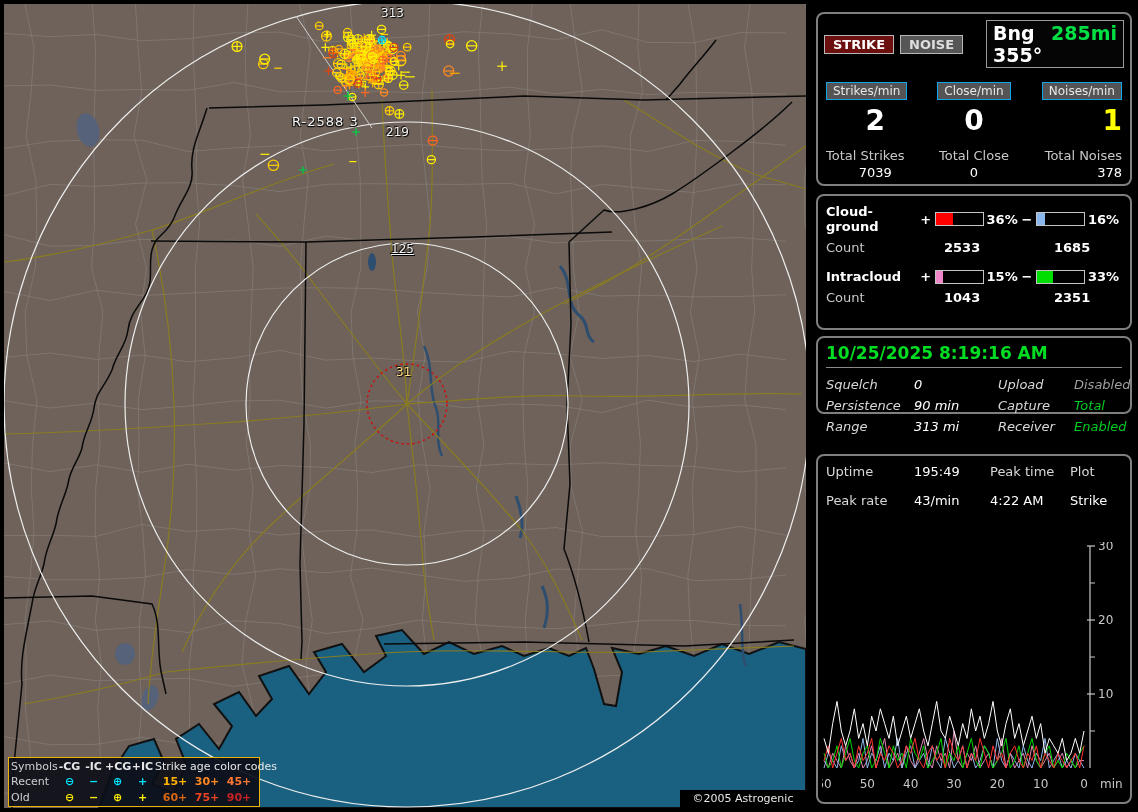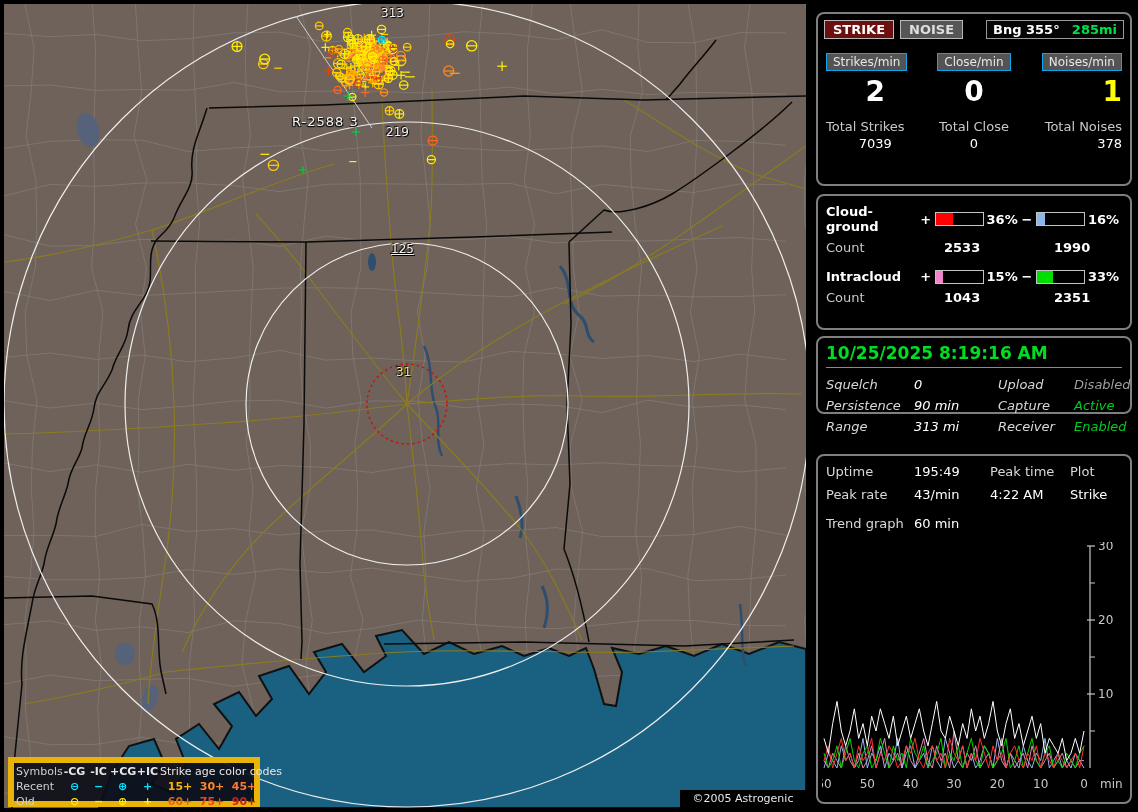--- a/index.html
+++ b/index.html
@@ -9,39 +9,39 @@
   .map{position:absolute;left:4px;top:4px;width:802px;height:804px;background:#b91c1c;overflow:hidden;}
   .map svg{position:absolute;left:0;top:0;}
   .maplabel{position:absolute;font-size:12px;color:#f2f2f2;text-shadow:1px 1px 1px #000,-1px -1px 1px #000;}
   .rl-close{color:#ffdf86;text-align:center;}
   .cell-label{position:absolute;left:288px;top:110px;font-size:13px;color:#f5f5f5;letter-spacing:1px;
               text-shadow:1px 1px 1px #000,-1px 1px 1px #000;}
   .copyright{position:absolute;left:676px;top:786px;width:126px;height:18px;background:#000;color:#e8e8e8;
              font-size:11px;text-align:center;line-height:18px;}
   
   .map-legend{position:absolute;left:4px;top:753px;width:252px;height:50px;background:rgba(12,14,24,0.92);
-              border:6px solid #eab308;box-sizing:border-box;font-size:11px;line-height:15px;
+              border:1px solid #eab308;box-sizing:border-box;font-size:11px;line-height:15px;
               display:grid;grid-template-columns:46px 25px 23px 25px 25px 4px 32px 32px 32px;padding:1px 2px;}
   .map-legend .hd{color:#e6e6e6;}
   .map-legend .lbl{color:#cfcfcf;}
   .map-legend .age-title{grid-column:6/10;color:#e6e6e6;text-align:left;white-space:nowrap;}
   .map-legend .sym{text-align:center;font-weight:bold;}
   .map-legend .age{text-align:center;font-weight:bold;}
   .recent{color:#00e5ff;} .old{color:#ffee00;}
   
   .sidebar{position:absolute;left:812px;top:0;width:326px;height:812px;}
   .panel{position:absolute;left:4px;width:316px;background:#000;border:2px solid #7f7f7f;border-radius:8px;
          box-sizing:border-box;color:#fff;font-size:13px;}
   .p1{top:12px;height:174px;} .p2{top:194px;height:136px;} .p3{top:336px;height:78px;} .p4{top:454px;height:350px;}
   .btnrow{display:flex;align-items:center;margin:6px 6px 0 6px;}
   .btn{font-weight:bold;font-size:13px;padding:1px 8px;border:1px solid #b8b8b8;margin-right:6px;cursor:default;}
   .btn-strike{background:#6b0f0f;color:#fff;}
   .btn-noise{background:#565656;color:#dedede;}
   .bng{margin-left:auto;display:flex;justify-content:space-between;width:124px;padding:1px 6px;
-       border:1px solid #9a9a9a;background:#050505;font-weight:bold;font-size:13px;}
+       border:1px solid #9a9a9a;background:#050505;font-weight:bold;font-size:19px;}
   .bng .dist{color:#00e045;}
   .statgrid{display:grid;grid-template-columns:1fr 1fr 1fr;margin:14px 8px 0 8px;}
   .chip{display:inline-block;background:#545454;border:1px solid #0ea5e9;color:#e8e8e8;font-size:12px;
         padding:0 6px;line-height:16px;}
   .cc{text-align:center;} .cr{text-align:right;}
   .bignum{font-size:28px;font-weight:bold;line-height:30px;margin-top:6px;}
   .yellow{color:#ffff00;}
   .graylbl{color:#c8c8c8;}
   .totlbl{margin-top:12px;font-size:13px;}
   .totval{margin-top:2px;font-size:13px;}
@@ -56,21 +56,21 @@
   .crow{display:flex;margin:6px 8px 0 8px;}
   .crow .nm{width:118px;font-weight:normal;}
   .crow .c1{width:110px;font-weight:bold;}
   .crow .c2{font-weight:bold;}
   
   .dt{color:#00dd22;font-size:17px;font-weight:bold;margin:5px 8px 0 8px;padding-bottom:4px;border-bottom:1px solid #8a8a8a;}
   .kvgrid{display:grid;grid-template-columns:88px 84px 76px auto;row-gap:6px;margin:9px 8px 0 8px;font-style:italic;}
   .kv-label{color:#d8d8d8;}
   .green{color:#00cc22;} .dim{color:#9f9f9f;}
   
-  .sgrid{display:grid;grid-template-columns:88px 76px 80px auto;row-gap:8px;margin:8px 8px 0 8px;}
+  .sgrid{display:grid;grid-template-columns:88px 76px 80px auto;row-gap:14px;margin:8px 8px 0 8px;}
   .trendrow{margin-top:14px;}
   .trend-wrap{position:absolute;left:4px;top:86px;width:308px;height:258px;}
 </style>
 </head>
 <body>
 
 <div class="screen">
 
   <div class="map">
     <svg id="map-svg" width="802" height="804" viewBox="0 0 802 804">
@@ -632,21 +632,21 @@
         <span class="pct">36%</span>
         <span class="sign">−</span>
         <span class="bar">
             <span class="bar-fill" style="width: 16%; background: rgb(138, 184, 238);"></span>
           </span>
         <span class="pct">16%</span>
       </div>
       <div class="crow">
         <span class="nm graylbl">Count</span>
         <span class="c1">2533</span>
-        <span class="c2">1990</span>
+        <span class="c2">1685</span>
       </div>
 
       <div class="drow" style="margin-top:14px;">
         <span class="nm">Intracloud</span>
         <span class="sign">+</span>
         <span class="bar">
             <span class="bar-fill" style="width: 15%; background: rgb(238, 134, 200);"></span>
           </span>
         <span class="pct">15%</span>
         <span class="sign">−</span>
@@ -666,46 +666,40 @@
       <div class="dt">10/25/2025 8:19:16 AM</div>
       <div class="kvgrid">
         <div class="kv-label">Squelch</div>
         <div>0</div>
         <div class="kv-label">Upload</div>
         <div class="dim">Disabled</div>
 
         <div class="kv-label">Persistence</div>
         <div>90 min</div>
         <div class="kv-label">Capture</div>
-        <div class="green">Active</div>
+        <div class="green">Total</div>
 
         <div class="kv-label">Range</div>
         <div>313 mi</div>
         <div class="kv-label">Receiver</div>
         <div class="green">Enabled</div>
       </div>
     </div>
 
     <div class="panel p4">
       <div class="sgrid">
         <div class="kv-label">Uptime</div>
         <div>195:49</div>
         <div class="kv-label">Peak time</div>
         <div class="kv-label">Plot</div>
 
         <div class="kv-label">Peak rate</div>
         <div>43/min</div>
         <div>4:22 AM</div>
         <div>Strike</div>
-      </div>
-      <div class="sgrid trendrow">
-        <div class="kv-label">Trend graph</div>
-        <div>60 min</div>
-        <div></div>
-          <div></div>
       </div>
       <div class="trend-wrap">
         <svg id="trend-svg" width="308" height="258" viewBox="0 0 308 258">
             <line x1="268" y1="4" x2="268" y2="226" stroke="#c8c8c8" stroke-width="1.2"></line>
             <line x1="268" y1="189" x2="273" y2="189" stroke="#c8c8c8" stroke-width="1"></line>
             <line x1="268" y1="115" x2="273" y2="115" stroke="#c8c8c8" stroke-width="1"></line>
             <line x1="268" y1="41" x2="273" y2="41" stroke="#c8c8c8" stroke-width="1"></line>
             <line x1="265" y1="152" x2="273" y2="152" stroke="#c8c8c8" stroke-width="1.2"></line>
             <text x="276" y="156" fill="#c8c8c8" font-size="12">10</text>
             <line x1="265" y1="78" x2="273" y2="78" stroke="#c8c8c8" stroke-width="1.2"></line>

